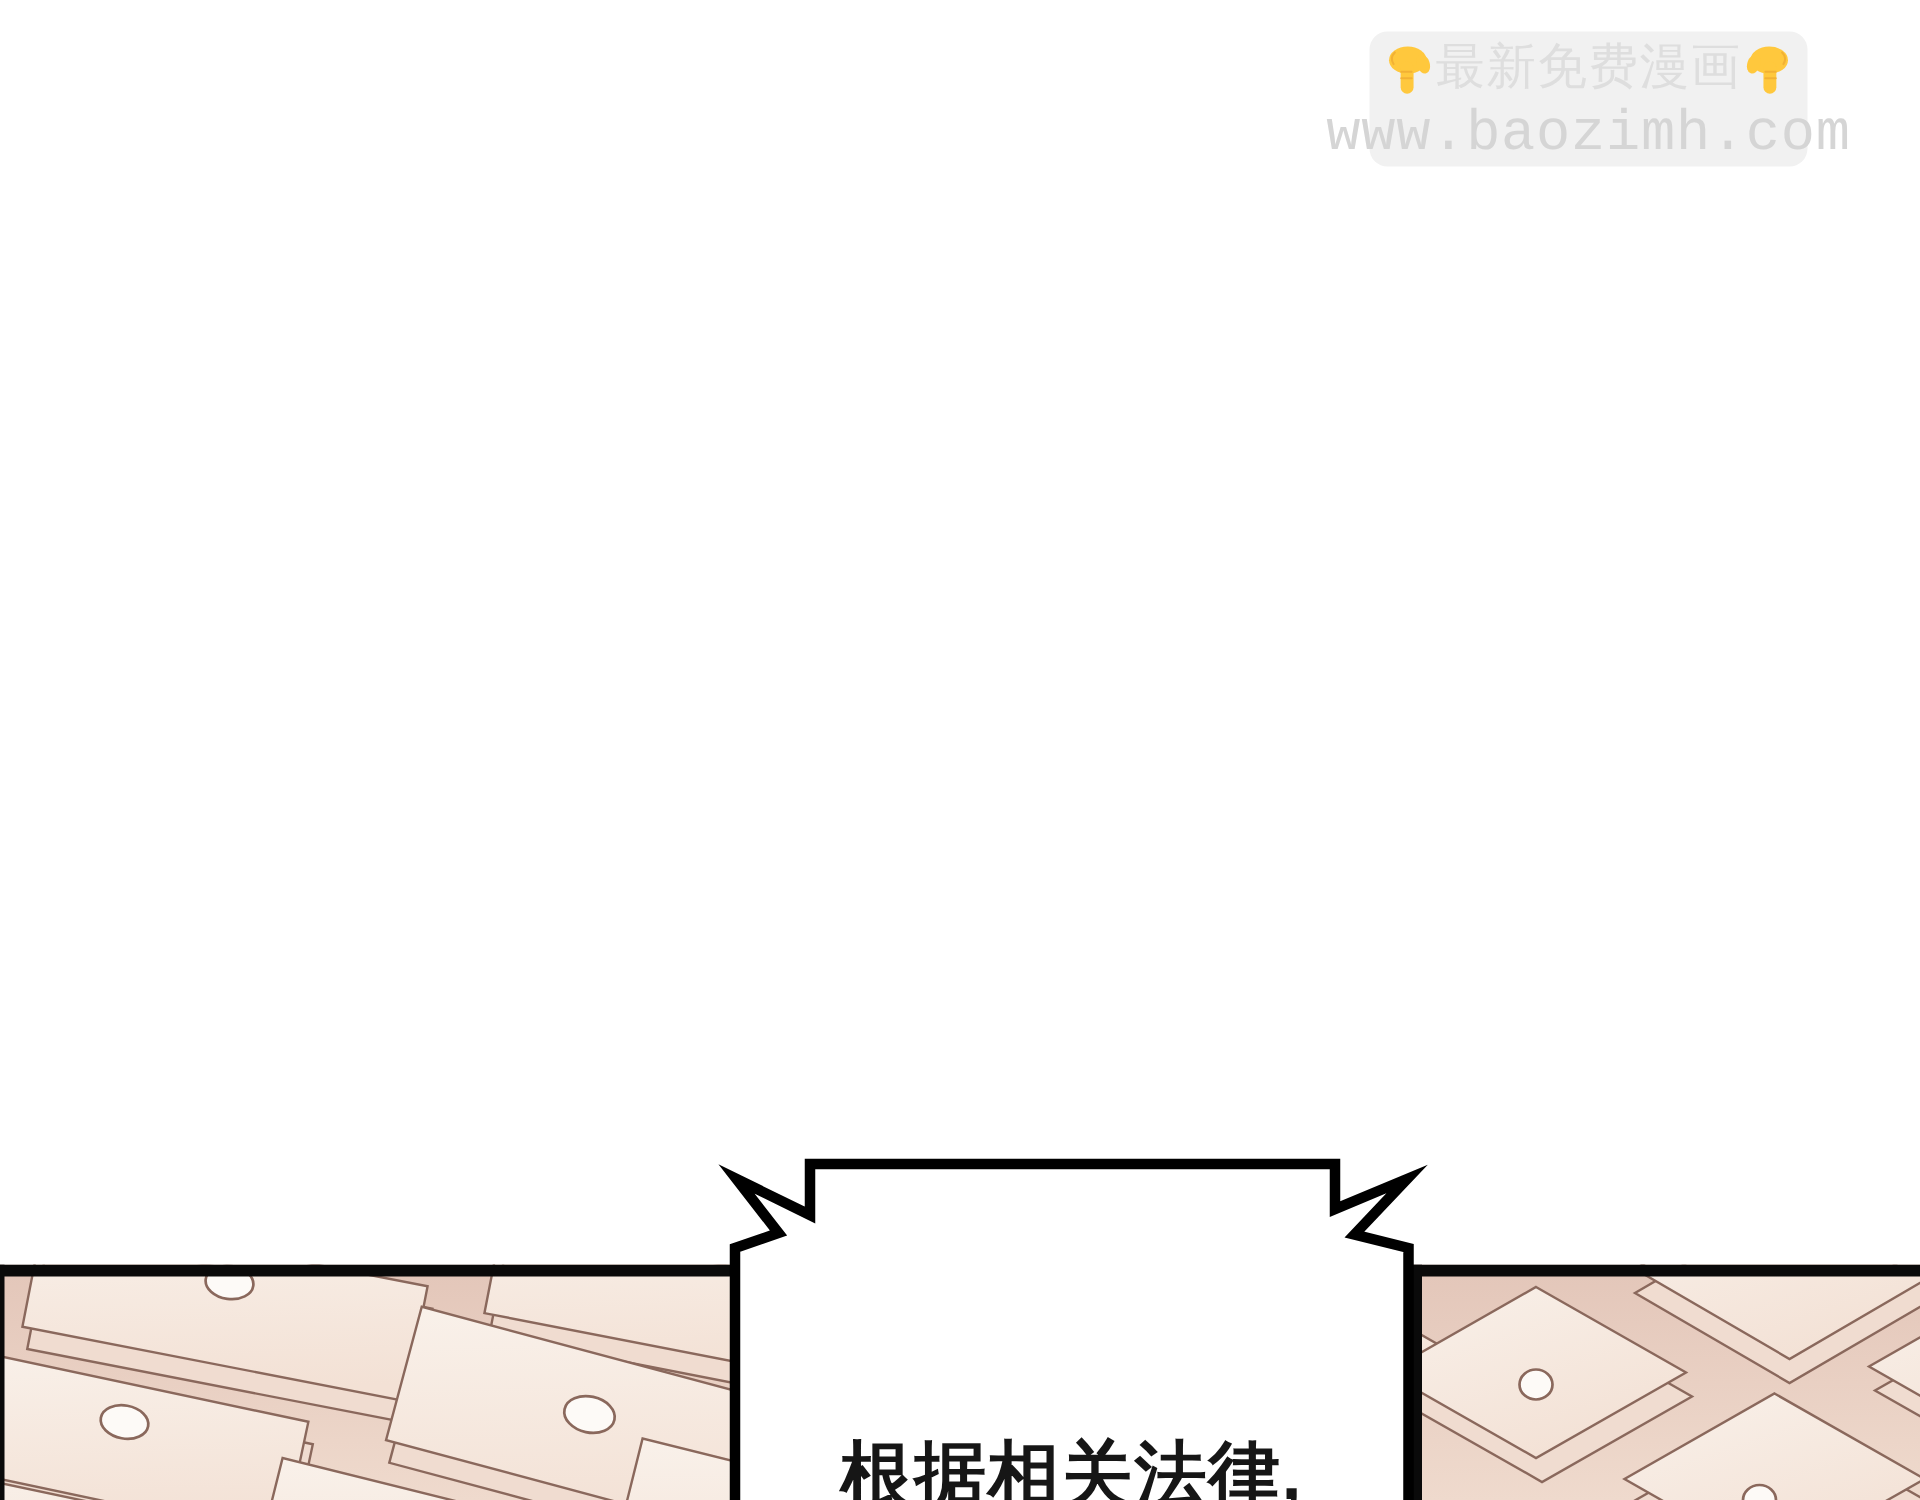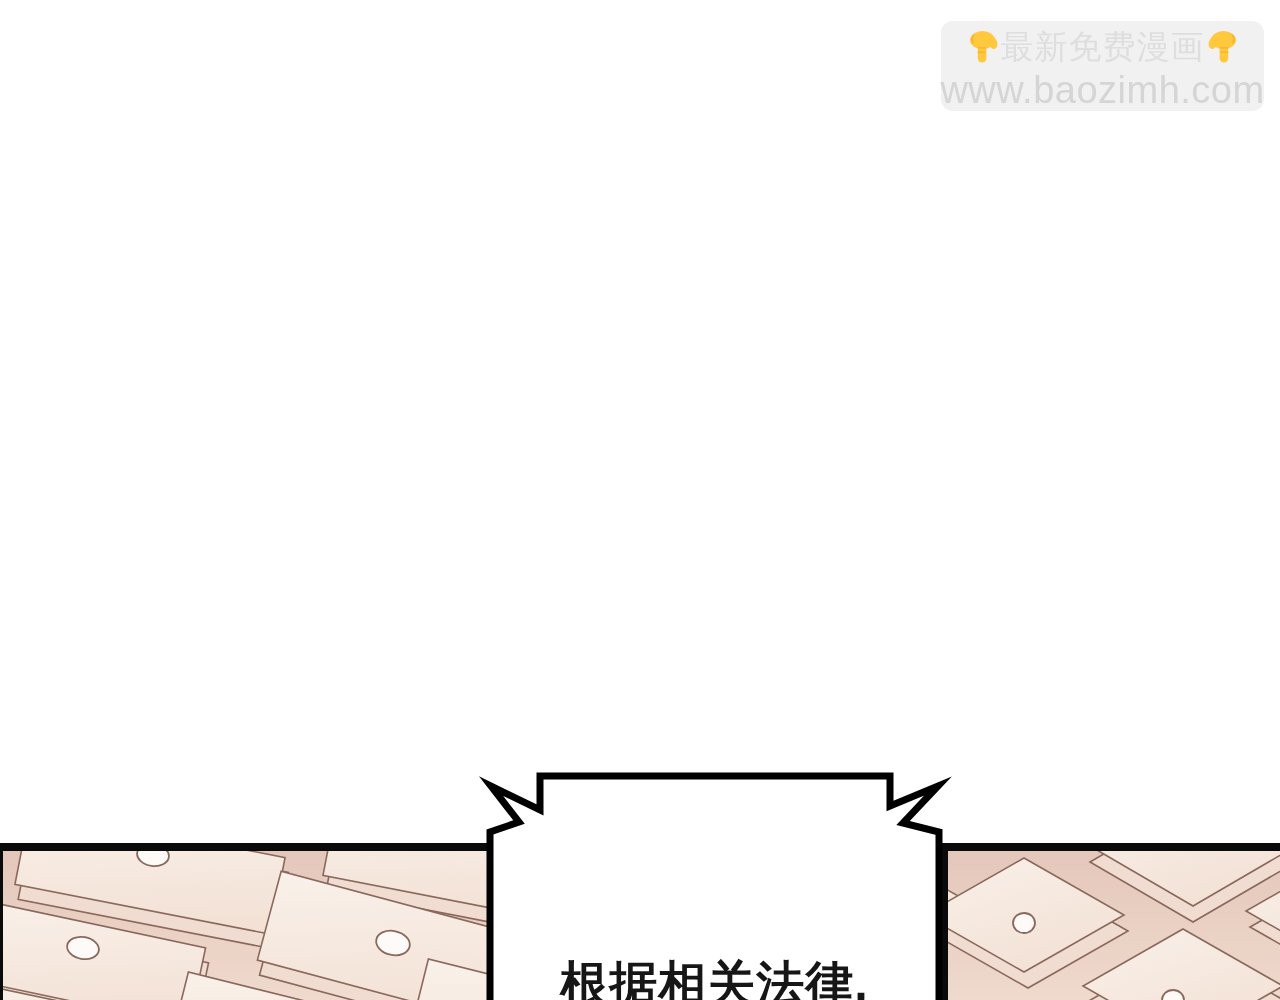--- a/index.html
+++ b/index.html
@@ -5,25 +5,26 @@
   html,body{margin:0;padding:0;}
   body{
     width:1280px;height:1000px;overflow:hidden;
     font-family:"Liberation Sans","DejaVu Sans",sans-serif;
     background:var(--page-bg,#fff);
   }
   #page{position:relative;width:1280px;height:1000px;overflow:hidden;background:var(--page-bg,#fff);}
 
   
   .watermark{
-    position:absolute;left:941px;top:21px;width:323px;height:90px;
+    position:absolute;left:913px;top:21px;width:292px;height:90px;
     background:var(--watermark-bg,#f1f1f1);
     border-radius:12px;
     display:flex;flex-direction:column;align-items:center;justify-content:center;
     user-select:none;
+    font-family:Liberation Mono, monospace;
   }
   .wm-line1{
     display:flex;align-items:center;justify-content:center;gap:3px;
     height:46px;
   }
   .wm-line1 .wm-text{
     font-size:33px;line-height:1;color:var(--watermark-text1,#dedede);
     letter-spacing:1px;white-space:nowrap;
   }
   .wm-hand{width:31px;height:36px;flex:0 0 auto;}

